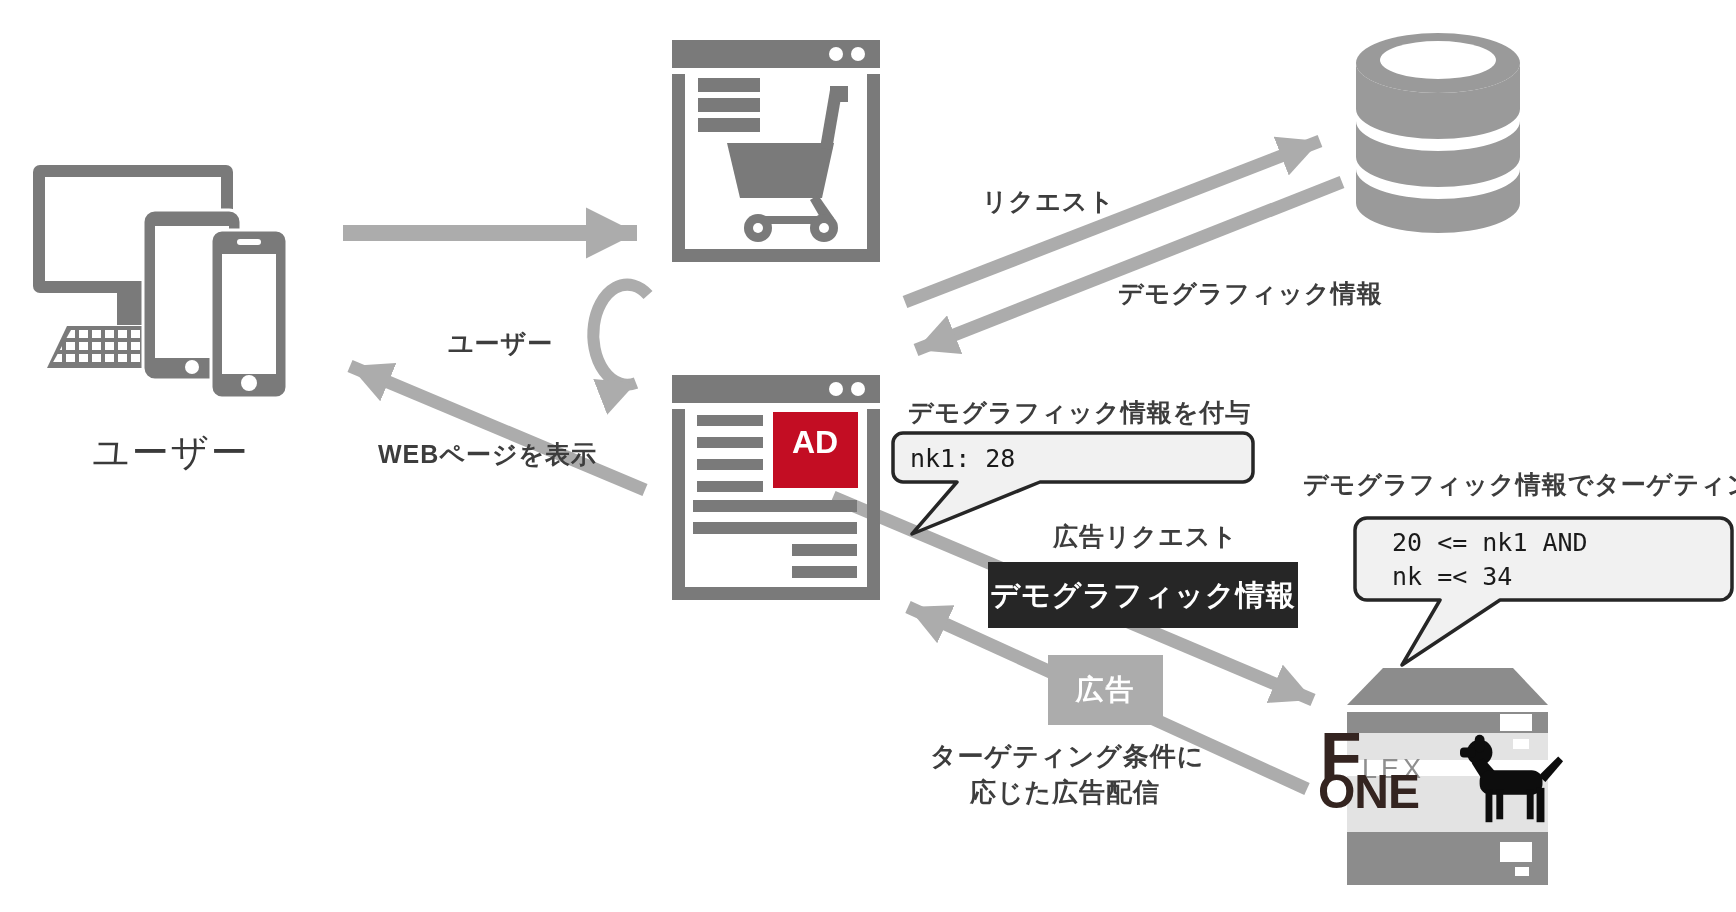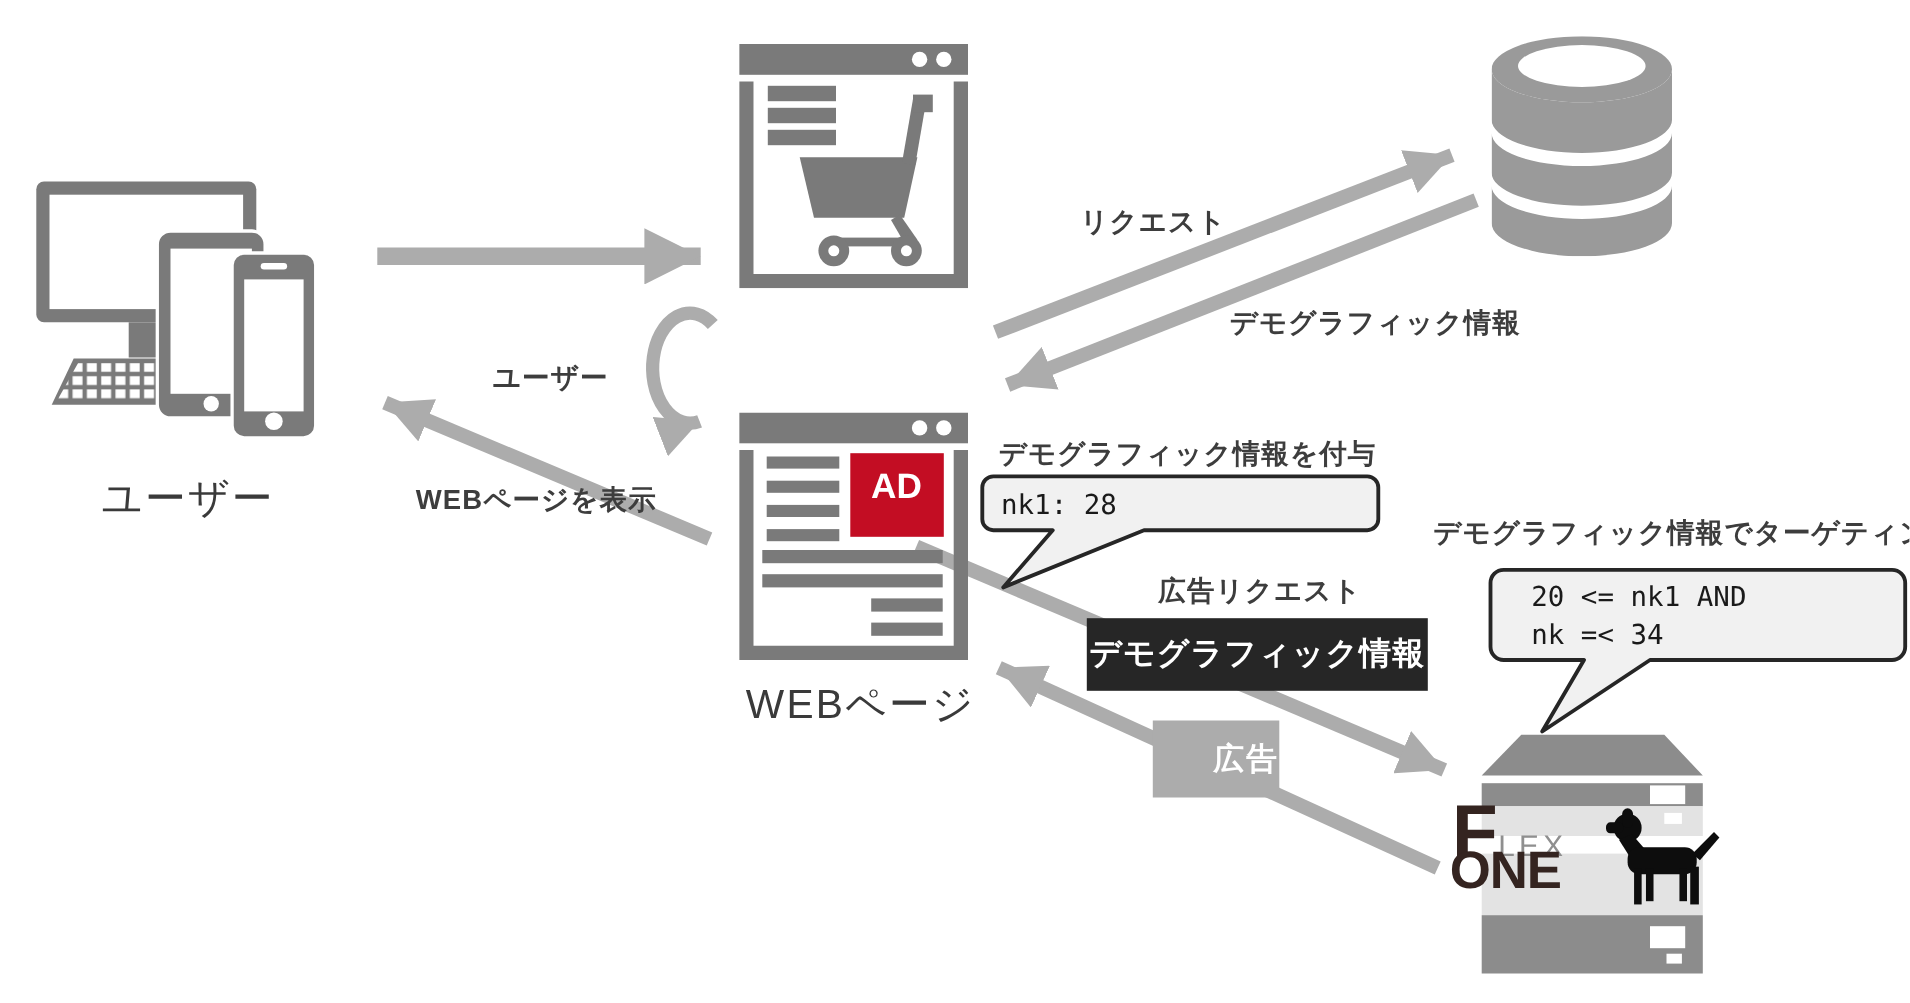--- a/index.html
+++ b/index.html
@@ -17,21 +17,21 @@
     white-space:nowrap;letter-spacing:2px;
   }
   .payload-black{
     position:absolute;left:988px;top:562px;width:310px;height:66px;
     background:#262626;color:#ffffff;font-weight:bold;font-size:29px;
     text-align:center;line-height:66px;letter-spacing:1px;
   }
   .payload-gray{
     position:absolute;left:1048px;top:655px;width:115px;height:70px;
     background:#ACACAC;color:#ffffff;font-weight:bold;font-size:28px;
-    text-align:right;line-height:70px;letter-spacing:2px;
+    text-align:center;line-height:70px;letter-spacing:2px;
   }
   .two-line{
     position:absolute;color:#3d3d3d;font-weight:bold;font-size:26px;
     text-align:center;line-height:36px;white-space:nowrap;letter-spacing:1px;
   }
   .logo-f{position:absolute;left:1320px;top:722px;font-size:68px;font-weight:800;color:#342420;line-height:1;}
   .logo-lex{position:absolute;left:1362px;top:756px;font-size:27px;font-weight:400;color:#8f8f8f;letter-spacing:4px;line-height:1;}
   .logo-one{position:absolute;left:1318px;top:768px;font-size:48px;font-weight:800;color:#342420;letter-spacing:-1px;line-height:1;}
 </style>
 </head>
@@ -134,21 +134,20 @@
       <rect x="25" y="84" width="66" height="11"></rect>
       <rect x="25" y="106" width="66" height="11"></rect>
       <rect x="21" y="125" width="164" height="12"></rect>
       <rect x="21" y="147" width="164" height="12"></rect>
       <rect x="120" y="169" width="65" height="12"></rect>
       <rect x="120" y="191" width="65" height="12"></rect>
     </g>
     <rect x="101" y="37" width="85" height="76" fill="#C30D23"></rect>
     <text x="143" y="78" font-size="32" font-weight="bold" fill="#ffffff" text-anchor="middle" font-family="Liberation Sans, DejaVu Sans, sans-serif">AD</text>
   </svg>
-  <div class="lbl-big" style="left:678px;top:616px">WEBページ</div>
 
   <svg class="abs" style="left:1345px;top:663px" width="205" height="225" viewBox="0 0 205 225">
     <polygon points="38,5 168,5 203,42 2,42" fill="#8c8c8c"></polygon>
     <rect x="2" y="49" width="201" height="21" fill="#8c8c8c"></rect>
     <rect x="155" y="51" width="32" height="17" fill="#ffffff"></rect>
     <rect x="2" y="70" width="201" height="27" fill="#e3e3e3"></rect>
     <rect x="168" y="76" width="16" height="10" fill="#ffffff"></rect>
     <rect x="2" y="113" width="201" height="56" fill="#e3e3e3"></rect>
     <rect x="160" y="117" width="28" height="14" fill="#ffffff"></rect>
     <rect x="2" y="169" width="201" height="53" fill="#8c8c8c"></rect>
@@ -176,14 +175,18 @@
   <div class="payload-black">デモグラフィック情報</div>
   <div class="payload-gray">広告</div>
 
   <div class="lbl" style="left:982px;top:185px">リクエスト</div>
   <div class="lbl" style="left:1118px;top:277px">デモグラフィック情報</div>
   <div class="lbl" style="left:448px;top:327px">ユーザー</div>
   <div class="lbl" style="left:908px;top:396px">デモグラフィック情報を付与</div>
   <div class="lbl" style="left:378px;top:438px">WEBページを表示</div>
   <div class="lbl" style="left:1053px;top:520px">広告リクエスト</div>
   <div class="lbl" style="left:1303px;top:468px">デモグラフィック情報でターゲティング</div>
+  <div class="two-line" style="left:930px;top:738px;width:270px">
+    <div>ターゲティング条件に</div>
+    <div>応じた広告配信</div>
+  </div>
 
 </div>
 
 </body></html>

